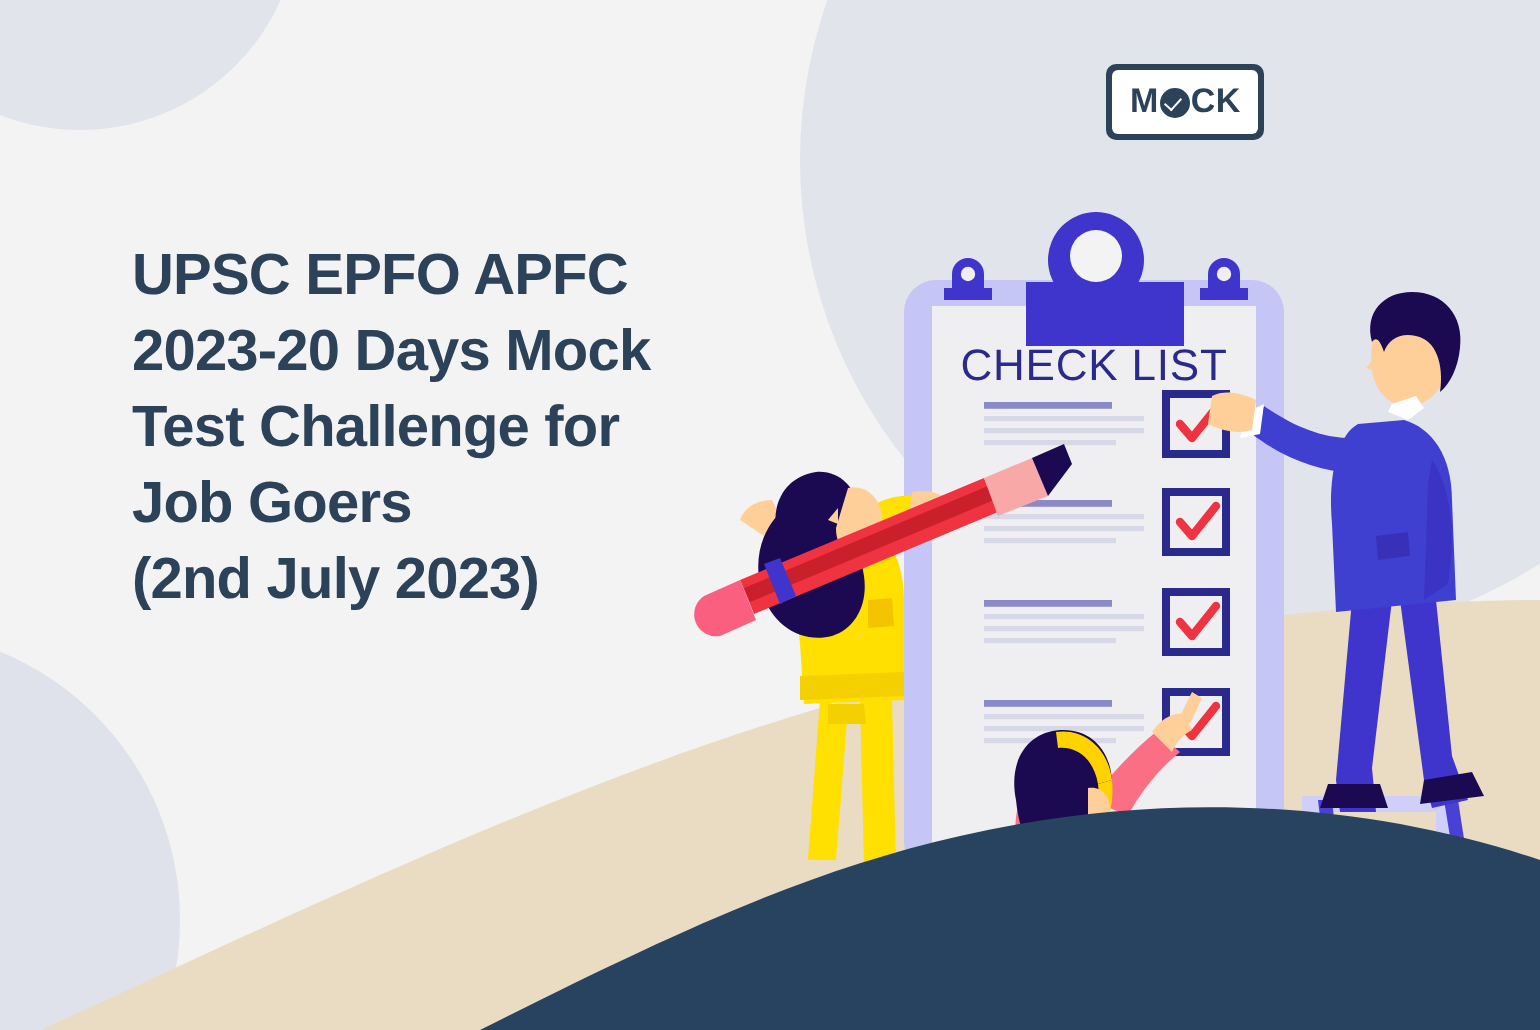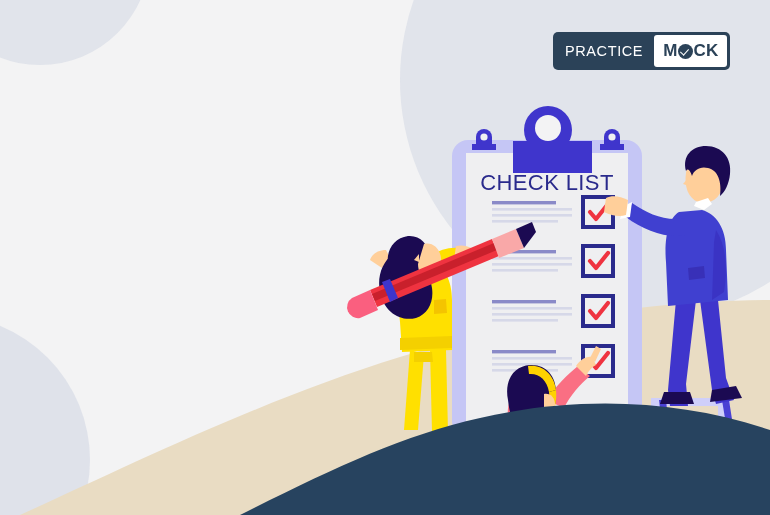--- a/index.html
+++ b/index.html
@@ -275,23 +275,27 @@
 
       <path d="M544 394 c 7 -1 11 4 11 11 c 0 8 -5 13 -11 12 z" fill="#ffcf9a"></path>
 
       <path d="M530 424 l14 -2 l2 12 l-16 2 z" fill="#ffffff"></path>
     </g>
 
     <path d="M 240 515 C 330 470 400 436 480 418 C 580 395 680 400 770 430 L 770 515 Z" fill="#27435f"></path>
 
   </svg>
 
+  <h1 id="headline">UPSC EPFO APFC
+2023-20 Days Mock
+Test Challenge for
+Job Goers
+(2nd July 2023)</h1>
 
   <div id="logo">
-    <div id="logo-practice">PRACTICE</div>
     <div id="logo-mock">
         <span>M</span>
         <span class="mk-o"></span>
         <span>CK</span>
       </div>
   </div>
 
 </div>
 
 </body></html>

